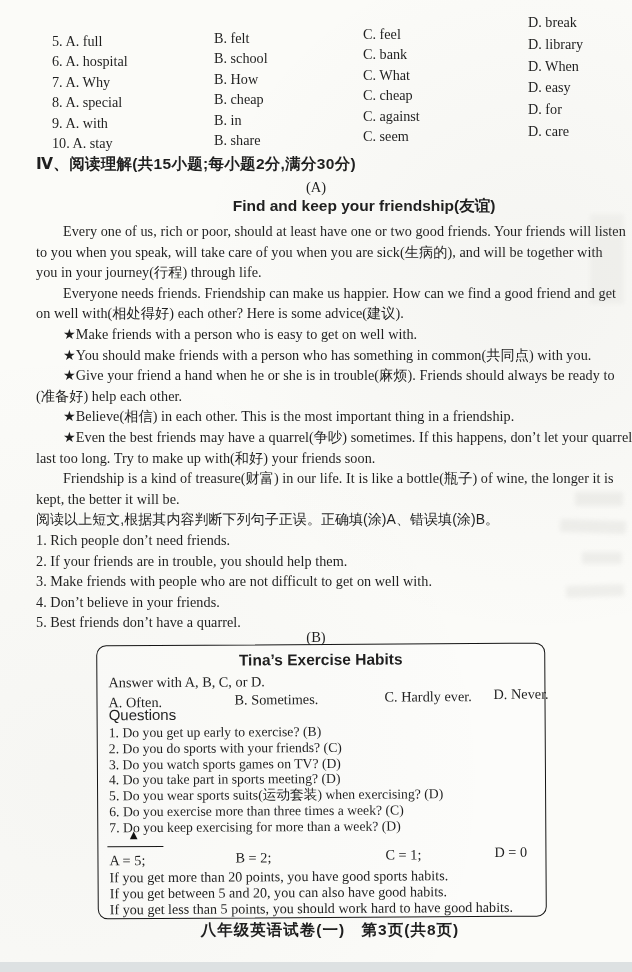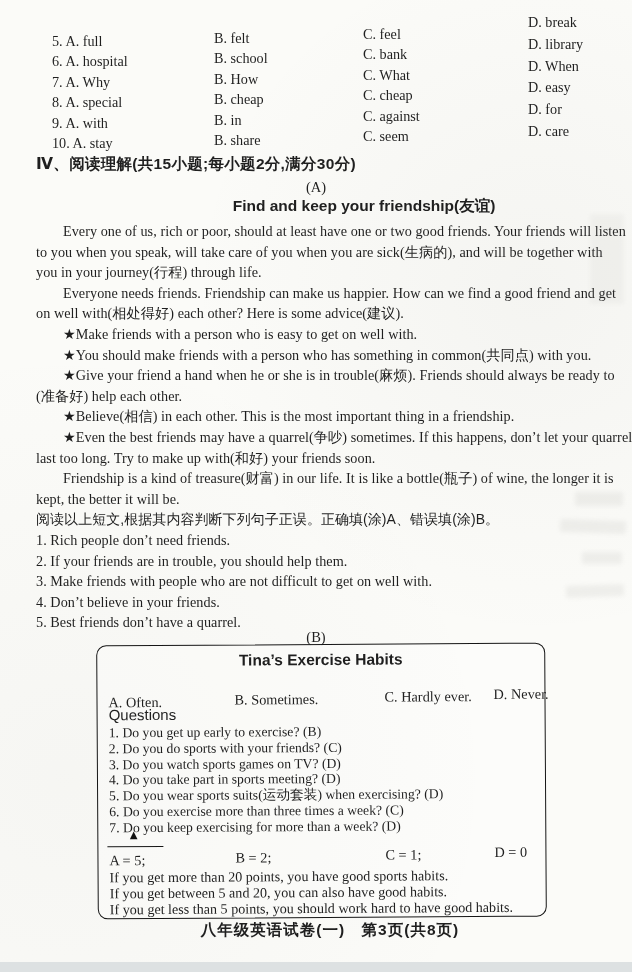--- a/index.html
+++ b/index.html
@@ -146,20 +146,21 @@
   <div class="line">2. If your friends are in trouble, you should help them.</div>
   <div class="line">3. Make friends with people who are not difficult to get on well with.</div>
   <div class="line">4. Don’t believe in your friends.</div>
   <div class="line">5. Best friends don’t have a quarrel.</div>
 </div>
 
 <div class="center-line part-b-label serif">(B)</div>
 
 <div class="exercise-box">
   <div class="box-title">Tina’s Exercise Habits</div>
+  <div class="answer-line serif">Answer with A, B, C, or D.</div>
   <div class="opt-row serif">
     <span class="px0">A. Often.</span>
     <span class="px1">B. Sometimes.</span>
     <span class="px2">C. Hardly ever.</span>
     <span class="px3">D. Never.</span>
   </div>
   <div class="questions-label">Questions</div>
   <div class="q-list serif">
     <div class="q">1. Do you get up early to exercise? (B)</div>
     <div class="q">2. Do you do sports with your friends? (C)</div>

